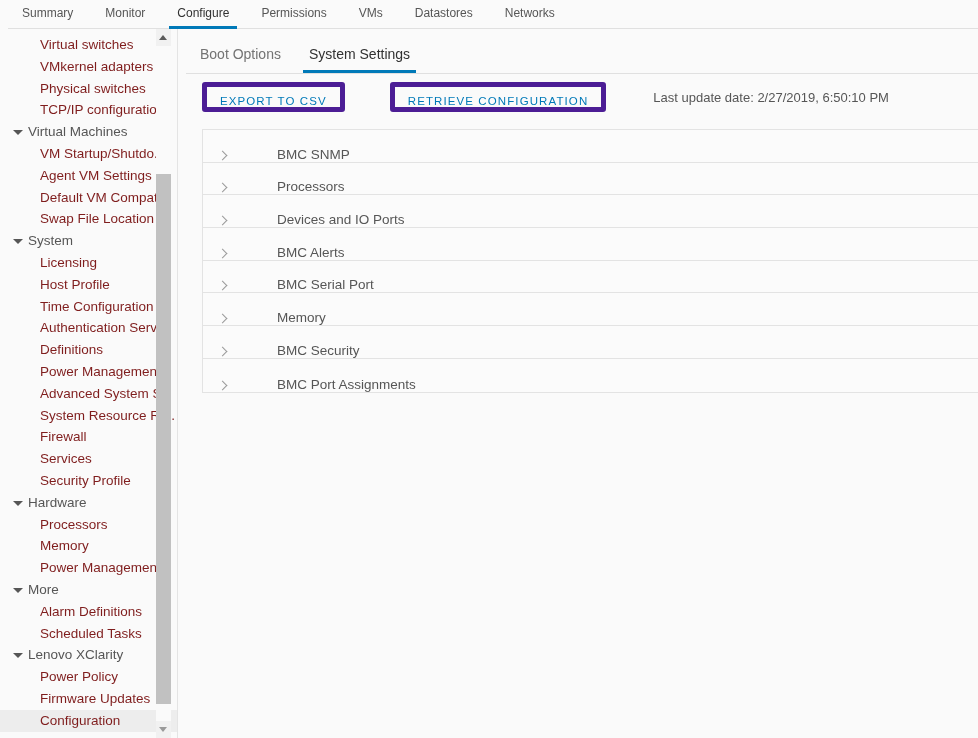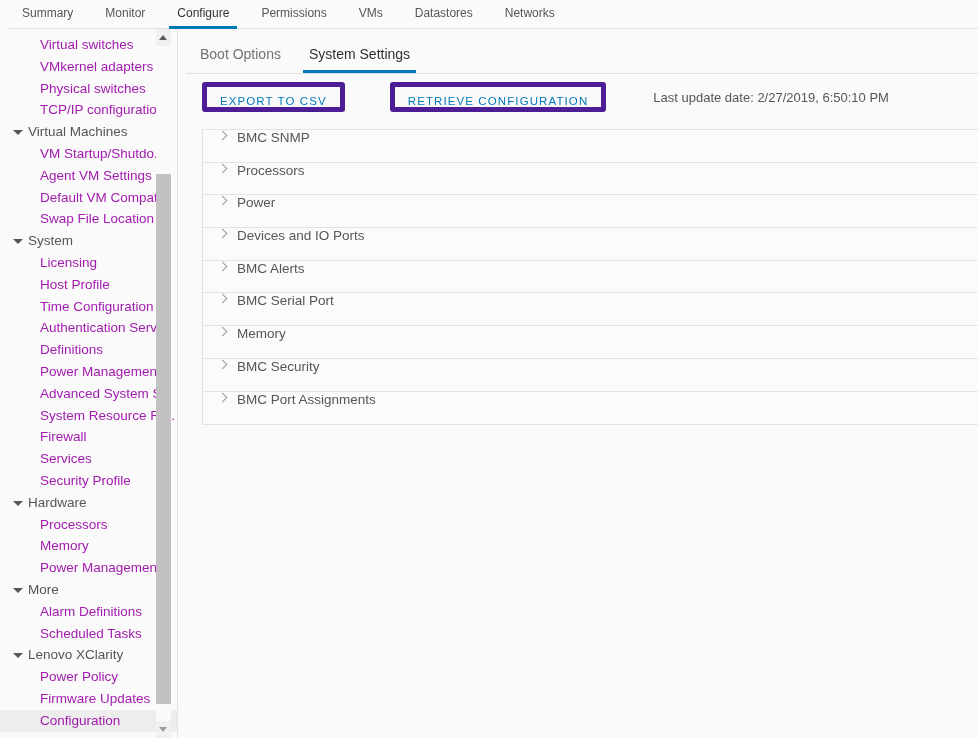--- a/index.html
+++ b/index.html
@@ -79,21 +79,21 @@
   }
   .nav-list {
     position: relative;
     padding-top: 5px;
   }
   .nav-item {
     position: relative;
     height: 21.8px;
     line-height: 21.8px;
     font-size: 13.5px;
-    color: #a21caf;
+    color: #7f1d1d;
     white-space: nowrap;
     cursor: pointer;
     padding-left: 40px;
     box-sizing: border-box;
     overflow: hidden;
   }
   .nav-item.group {
     padding-left: 28px;
     color: #565656;
   }
@@ -234,26 +234,27 @@
     margin: 17px 0 0 24px;
     border: 1px solid #e3e3e3;
     border-right: none;
     background: #fbfbfb;
     box-sizing: border-box;
   }
   .acc-row {
     position: relative;
     height: 32.7px;
     display: flex;
-    align-items: flex-start;
+    align-items: flex-end;
     padding-left: 14px;
     border-bottom: 1px solid #e3e3e3;
     background: #fbfbfb;
     cursor: pointer;
     box-sizing: border-box;
+    gap: 40px;
   }
   .acc-row:last-child { border-bottom: none; }
   .chev {
     position: relative;
     width: 12px;
     height: 12px;
     flex: none;
     margin-right: 8px;
   }
   .chev::before {
@@ -352,24 +353,20 @@
         <div class="acc-row">
           <span class="chev"></span>
           <span class="acc-label">BMC SNMP</span>
         </div>
         <div class="acc-row">
           <span class="chev"></span>
           <span class="acc-label">Processors</span>
         </div>
         <div class="acc-row">
           <span class="chev"></span>
-          <span class="acc-label">Power</span>
-        </div>
-        <div class="acc-row">
-          <span class="chev"></span>
           <span class="acc-label">Devices and IO Ports</span>
         </div>
         <div class="acc-row">
           <span class="chev"></span>
           <span class="acc-label">BMC Alerts</span>
         </div>
         <div class="acc-row">
           <span class="chev"></span>
           <span class="acc-label">BMC Serial Port</span>
         </div>

